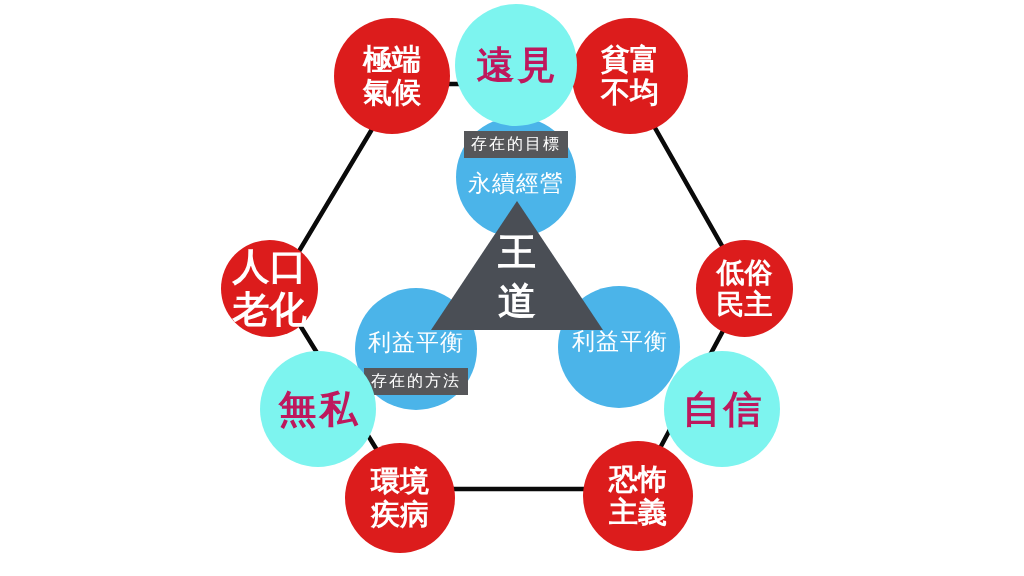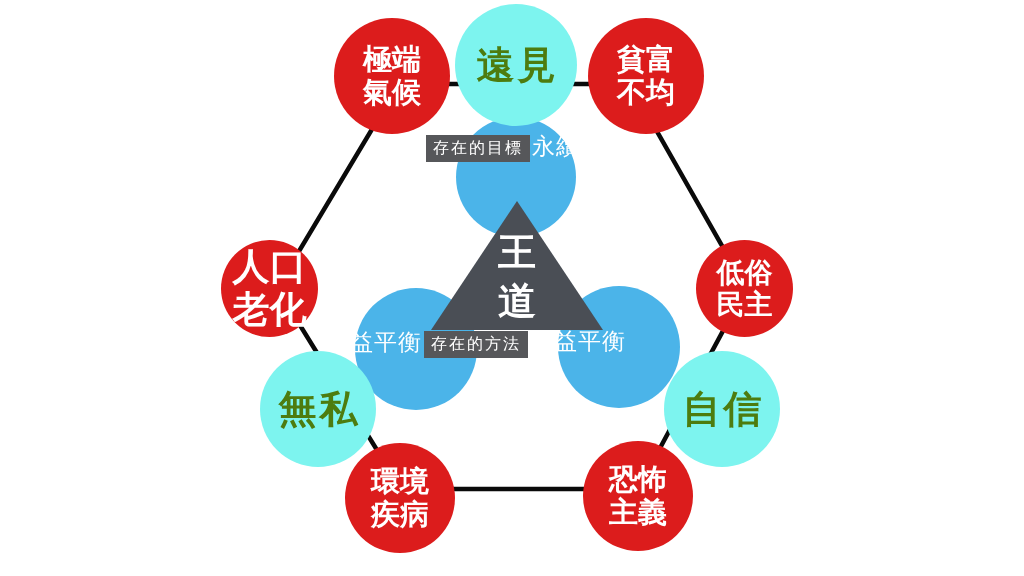--- a/index.html
+++ b/index.html
@@ -17,44 +17,44 @@
     position:absolute; border-radius:50%;
     display:flex; align-items:center; justify-content:center;
     text-align:center;
   }
   .blue  { background:var(--blue,#4bb4e9); z-index:2; }
   .red   {
     background:var(--red,#dc1c1c); color:#ffffff; z-index:5;
     font-weight:bold; font-size:29px; line-height:1.14;
   }
   .cyan  {
-    background:var(--cyan,#7df4ef); color:#4d7c0f; z-index:5;
+    background:var(--cyan,#7df4ef); color:#be185d; z-index:5;
     font-weight:bold; font-size:38px; letter-spacing:3px; text-indent:3px;
   }
   .ln { display:block; }
 
   
   #n-extreme   { left:334px; top:18px;  width:116px; height:116px; }
   #n-foresight { left:455px; top:4px;   width:122px; height:122px; }
-  #n-wealth    { left:588px; top:18px;  width:116px; height:116px; }
+  #n-wealth    { left:572px; top:18px;  width:116px; height:116px; }
   #n-aging     { left:221px; top:240px; width:97px;  height:97px;  font-size:37px; }
   #n-vulgar    { left:696px; top:240px; width:97px;  height:97px;  font-size:28px; }
   #n-selfless  { left:260px; top:351px; width:116px; height:116px; }
   #n-confident { left:664px; top:351px; width:116px; height:116px; }
   #n-envdis    { left:345px; top:443px; width:110px; height:110px; }
   #n-terror    { left:583px; top:441px; width:110px; height:110px; }
 
   
   #b-top   { left:456px; top:117px; width:120px; height:120px; }
   #b-left  { left:355px; top:288px; width:122px; height:122px; }
   #b-right { left:558px; top:286px; width:122px; height:122px; }
 
   .igroup {
     position:absolute; width:180px; z-index:4;
-    display:flex; flex-direction:row; align-items:flex-end; gap:2px;
+    display:flex; flex-direction:column; align-items:center; gap:10px;
   }
   #g-top   { left:426px; top:131px; }
   #g-left  { left:326px; top:327px; }
   #g-right { left:530px; top:326px; }
   .tag {
     display:inline-block; background:var(--label_bg,#56575a); color:#fff;
     font-size:16px; letter-spacing:2px; padding:3px 7px; white-space:nowrap;
   }
   .iname {
     color:#fff; font-weight:normal; font-size:23px; letter-spacing:1px;

